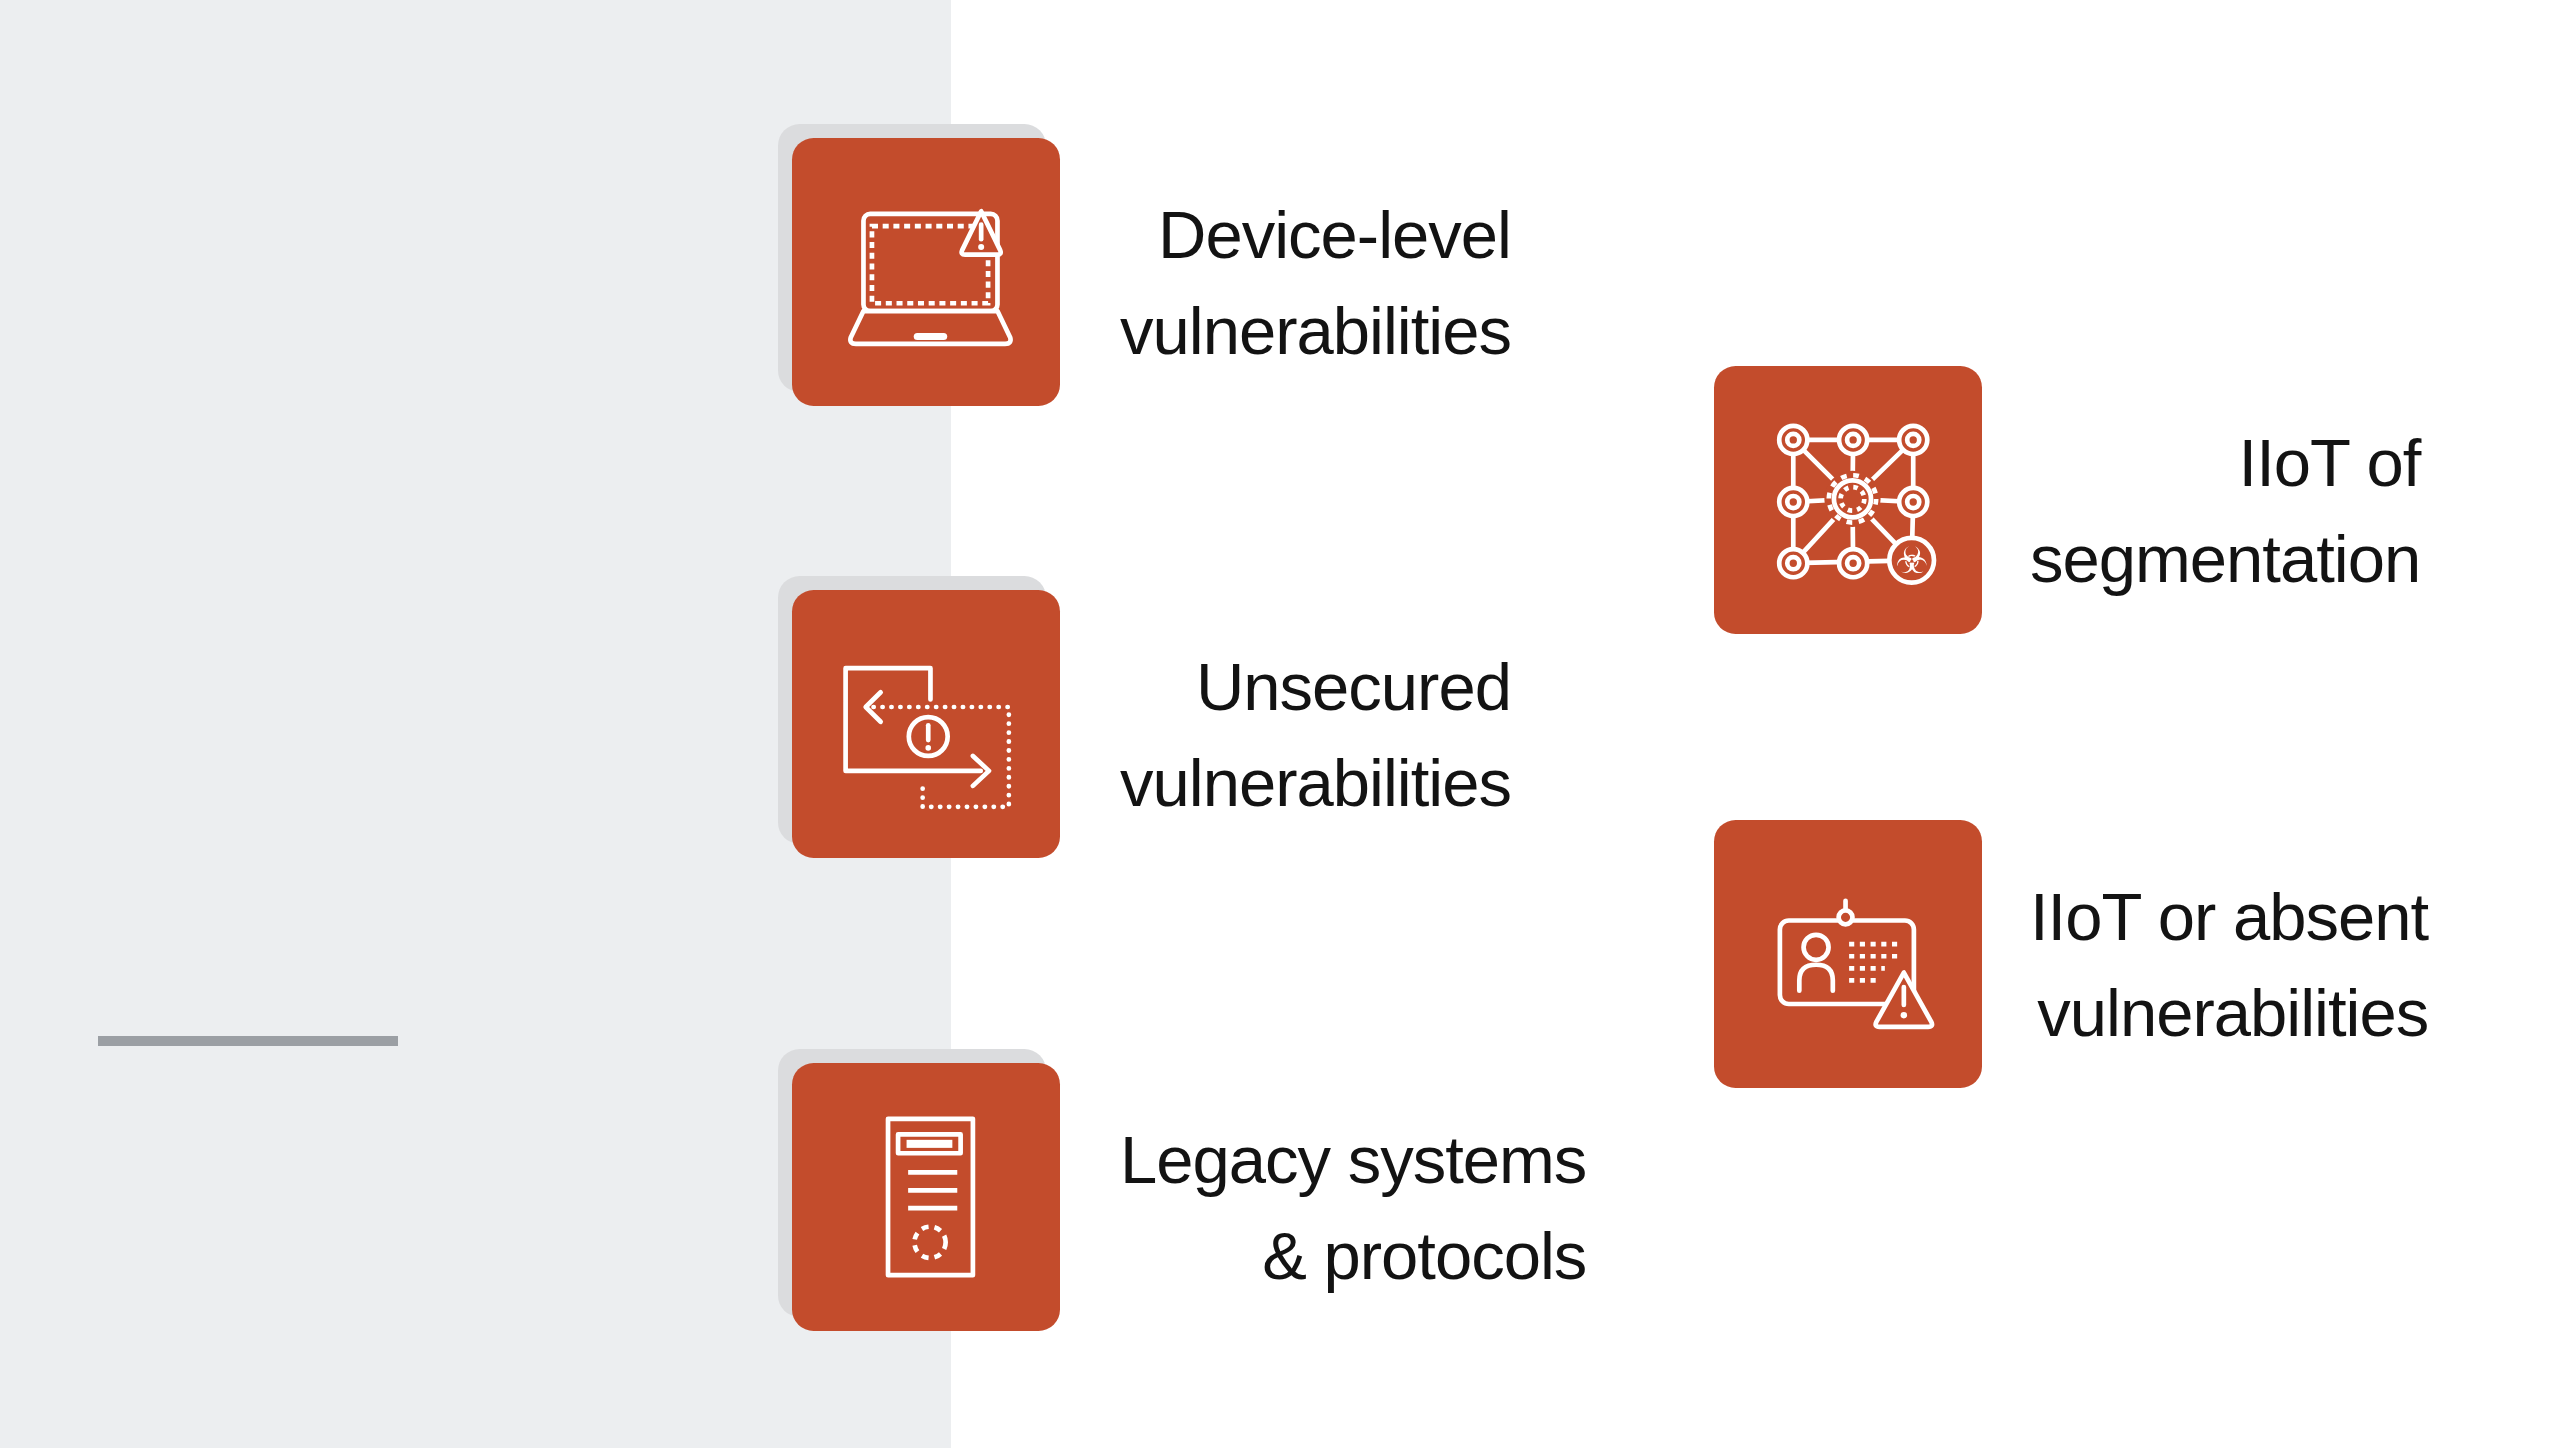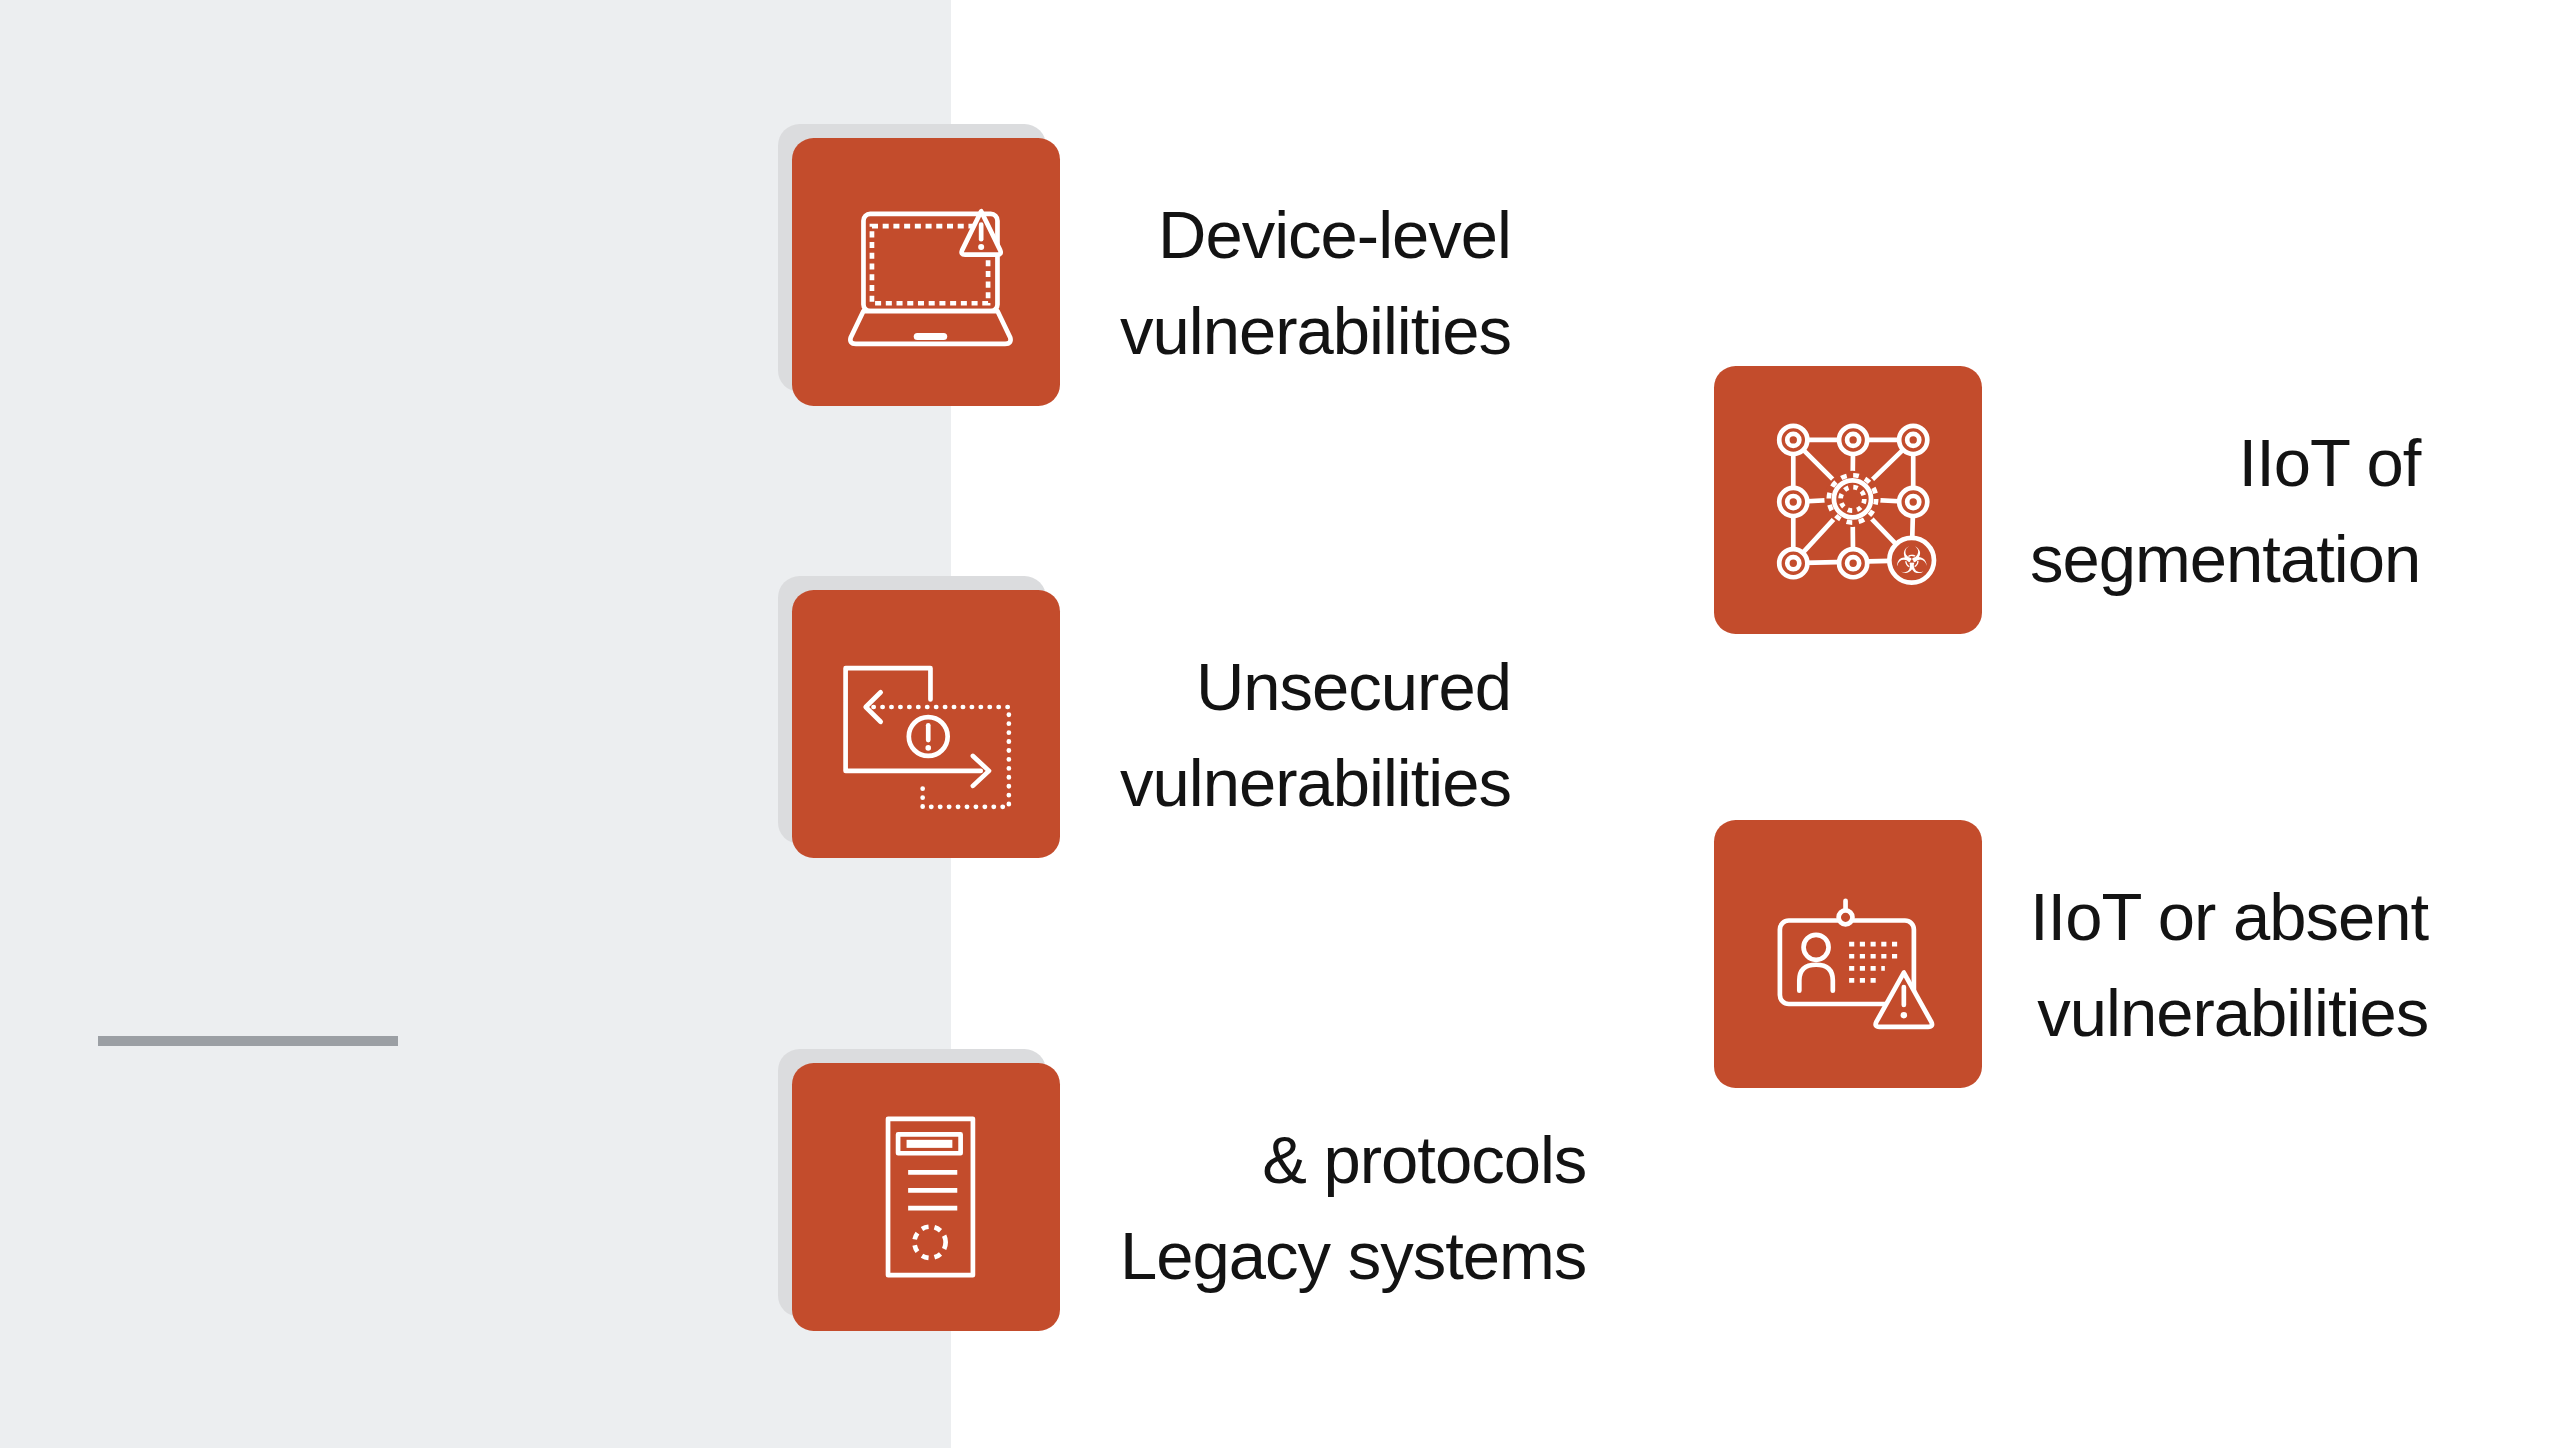--- a/index.html
+++ b/index.html
@@ -108,22 +108,22 @@
     <div class="tile">
       <svg viewBox="0 0 120 120">
         <rect class="st" x="43" y="25" width="38" height="70" stroke-width="2.2"></rect>
         <rect class="st" x="47.5" y="32" width="28" height="8.4" stroke-width="2"></rect>
         <rect class="fill-white" x="51.3" y="34.4" width="20.5" height="3.6"></rect>
         <path class="st-butt" stroke-width="3" d="M52,49 L74,49 M52,57 L74,57 M52,65 L74,65"></path>
         <circle class="st-butt" cx="61.8" cy="80.3" r="7" stroke-width="2" stroke-dasharray="3.1 2.7"></circle>
       </svg>
     </div>
     <div class="label">
+      <span>Legacy systems</span>
       <span>&amp; protocols</span>
-      <span>Legacy systems</span>
     </div>
   </div>
 
   <div class="risk r4">
     <div class="tile">
       <svg viewBox="0 0 120 120">
         <g class="st" stroke-width="1.9">
           <path d="M35.5,33.1 L89.2,33.1"></path>
           <path d="M35.5,33.1 L35.5,88.3"></path>
           <path d="M89.2,33.1 L89.2,60.9 L88.5,87"></path>

